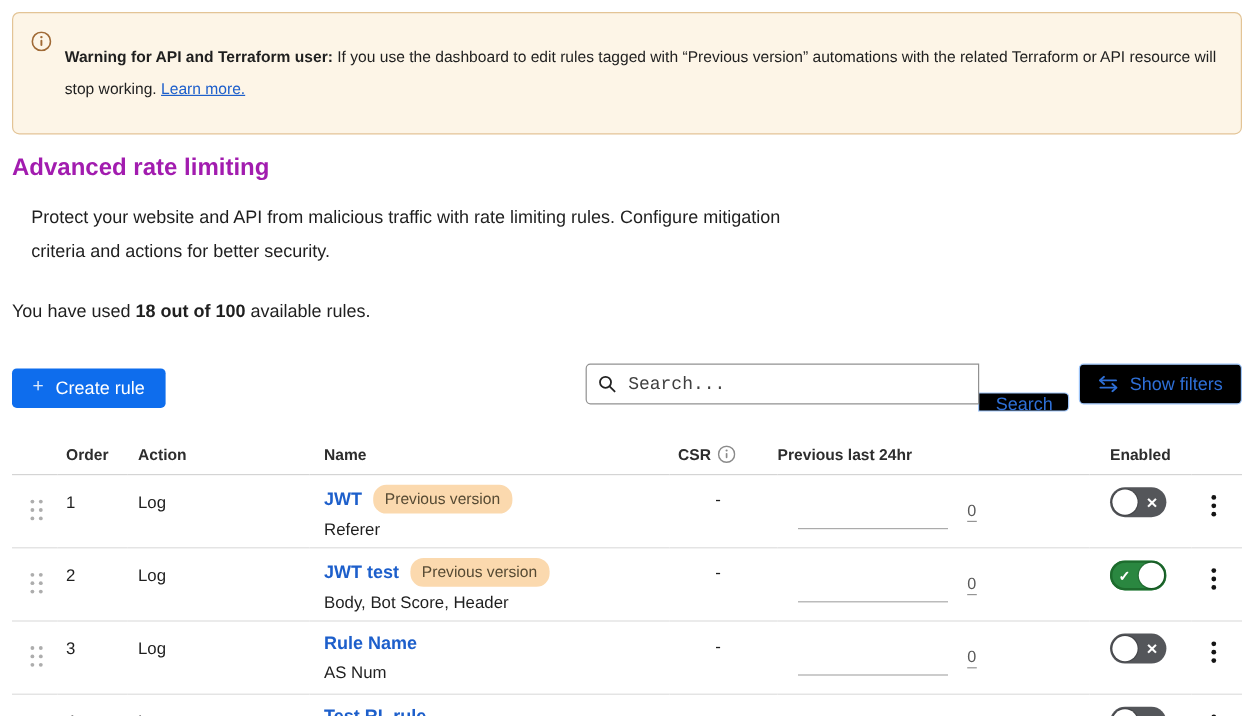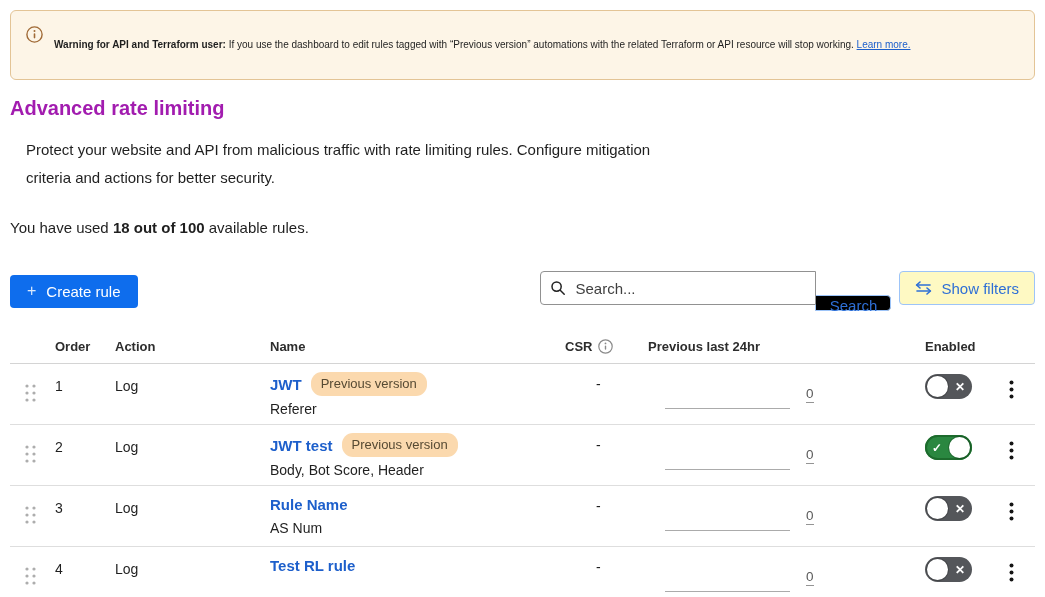--- a/index.html
+++ b/index.html
@@ -14,21 +14,21 @@
   
   .banner {
     display:flex; gap:11px; align-items:flex-start;
     background:var(--warning-bg,#fdf5e7);
     border:1px solid var(--warning-border,#e3c496);
     border-radius:6px;
     padding:11px 16px 11px 15px;
     margin-bottom:0;
   }
   .banner-icon { margin-top:4px; flex:0 0 auto; }
-  .banner-text { font-size:10px; line-height:26px; max-width:962px; }
+  .banner-text { font-size:13px; line-height:26px; max-width:962px; }
   .banner-text b { font-weight:700; }
   .banner-link {
     color:var(--link-blue,#2766cc); text-decoration:underline; cursor:pointer;
   }
 
   
   h1.page-title { font-size:20px; font-weight:700; color:#a21caf; margin:17px 0 8px 0; }
   .page-desc { font-size:15px; line-height:28px; max-width:628px; margin:16px; }
   .usage-line { font-size:15px; margin:27px 0 0 0; }
   .usage-line b { font-weight:700; }
@@ -40,33 +40,33 @@
     background:var(--accent-blue,#0e6ded); color:#fff; border:none;
     height:33px; padding:0 17px; border-radius:4px;
     font-size:15px; font-family:inherit; cursor:pointer;
   }
   .btn-create .plus { font-size:16px; opacity:.85; }
   .toolbar-spacer { flex:1; }
   .search-group { display:flex; align-items:stretch; }
   .search-box { position:relative; }
   .search-box svg { position:absolute; left:10px; top:9px; }
   .search-input {
-    width:276px; height:34px; border:1px solid #919191; border-radius:4px 0 0 4px;
-    padding:0 22px 0 34px; font-size:15px; font-family:Liberation Sans, sans-serif; color:#1f1f1f; outline:none;
+    width:328px; height:34px; border:1px solid #919191; border-radius:4px 0 0 4px;
+    padding:0 22px 0 34px; font-size:15px; font-family:Liberation Mono, monospace; color:#1f1f1f; outline:none;
   }
   .search-input::placeholder { color:#3f3f3f; opacity:1; }
   .btn-search {
     width:76px; height:16px; margin-left:-1px;
     background:#000000; border:1px solid #9dc4f8; border-radius:0 4px 4px 0;
     color:var(--button-blue,#2e6fd6); font-size:15px; font-family:inherit; cursor:pointer;margin-top:24px;
   }
   .btn-filters {
     display:inline-flex; align-items:center; gap:9px;
     height:34px; margin-left:8px; padding:0 15px;
-    background:#fef9c3; border:1px solid #9dc4f8; border-radius:4px;
+    background:#000000; border:1px solid #9dc4f8; border-radius:4px;
     color:var(--button-blue,#2e6fd6); font-size:15px; font-family:inherit; cursor:pointer;
   }
 
   
   table.rules {
     width:1025px; margin-top:22px; border-collapse:collapse; table-layout:fixed;
     font-size:14px;
   }
   col.w-handle{width:38px} col.w-order{width:58px} col.w-action{width:152px}
   col.w-name{width:300px} col.w-csr{width:90px} col.w-activity{width:260px}

